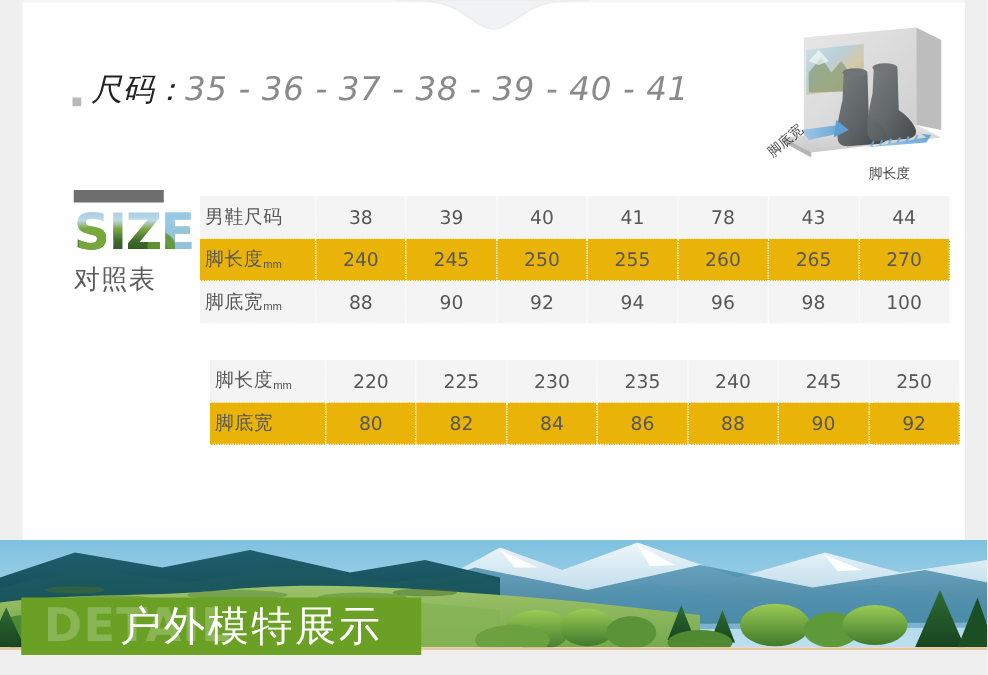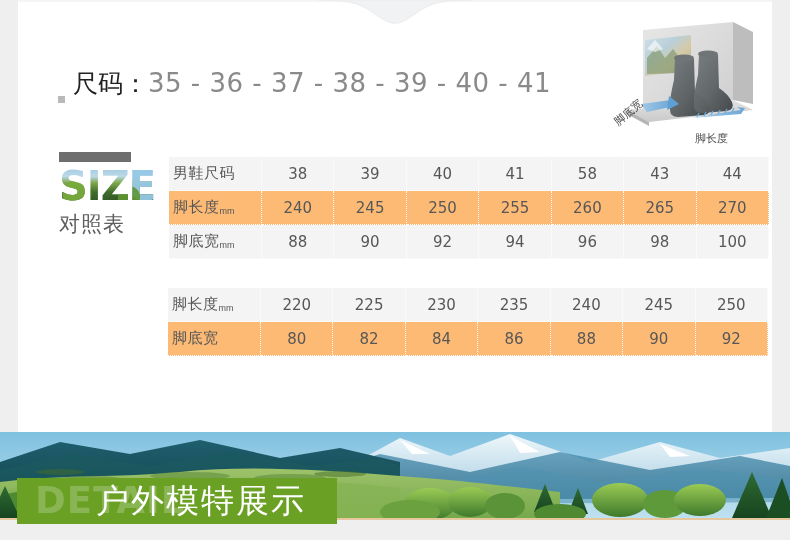--- a/index.html
+++ b/index.html
@@ -17,22 +17,22 @@
     background:#ffffff;
   }
   
   #top-dip {
     position:absolute; left:0; top:0; width:754px; height:30px;
     overflow:hidden; pointer-events:none;
   }
 
   
   #size-line {
-    position:absolute; left:40px; top:63px; width:600px;
-    display:flex; align-items:flex-end;
+    position:absolute; left:40px; top:52px; width:600px;
+    display:flex; align-items:center;font-style:italic;
   }
   #size-bullet {
     width:7px; height:7px; background:#b9b9b9;
     margin-top:19px; margin-right:8px; flex:0 0 auto;
   }
   #size-label {
     font-size:25px; color:#222; line-height:40px;
     letter-spacing:0px; white-space:nowrap; flex:0 0 auto;
   }
   #size-values {
@@ -70,21 +70,21 @@
   #size-logo .sub {
     font-size:21px; color:#5d5d5d; line-height:32px; margin-top:2px;
     letter-spacing:1px;
   }
 
   
   .size-table {
     position:absolute; border-collapse:collapse;
     table-layout:fixed;
   }
-  #table-men   { left:150px; top:156px; width:601px; }
+  #table-men   { left:141px; top:156px; width:601px; }
   #table-women { left:149px; top:287px; width:601px; }
   .size-table td {
     background:#f4f4f4;
     border:1px dotted #ffffff;
     outline:0;
     text-align:center;
     height:34px;
     color:#575757;
     font-size:15px;
     font-family:"DejaVu Sans",sans-serif;
@@ -92,21 +92,21 @@
   .size-table tr td:first-child {
     width:93px; font-size:15px; padding-left:4px;
     font-family:"Liberation Sans","DejaVu Sans",sans-serif;
     letter-spacing:.5px;
   }
   .size-table td.rowhead { text-align:left; padding-left:9px; }
   .size-table td sub {
     font-size:9px; vertical-align:baseline; position:relative; top:2px;
     letter-spacing:0;
   }
-  .size-table tr:nth-child(2) td { background:#fdba74; }
+  .size-table tr:nth-child(2) td { background:#eab308; }
 
   
   #banner {
     position:absolute; left:0; top:432px; width:790px; height:86px;
     overflow:hidden;
   }
   #banner-sep {
     position:absolute; left:0; top:518px; width:790px; height:2px;
     background:#e7c79d;
   }
@@ -223,21 +223,21 @@
   </div>
 
   <table class="size-table" id="table-men">
     <tbody>
       <tr>
         <td class="rowhead"><span>男鞋尺码</span><sub></sub></td>
         <td>38</td>
         <td>39</td>
         <td>40</td>
         <td>41</td>
-        <td>58</td>
+        <td>78</td>
         <td>43</td>
         <td>44</td>
       </tr>
       <tr>
         <td class="rowhead"><span>脚长度</span><sub>mm</sub></td>
         <td>240</td>
         <td>245</td>
         <td>250</td>
         <td>255</td>
         <td>260</td>

